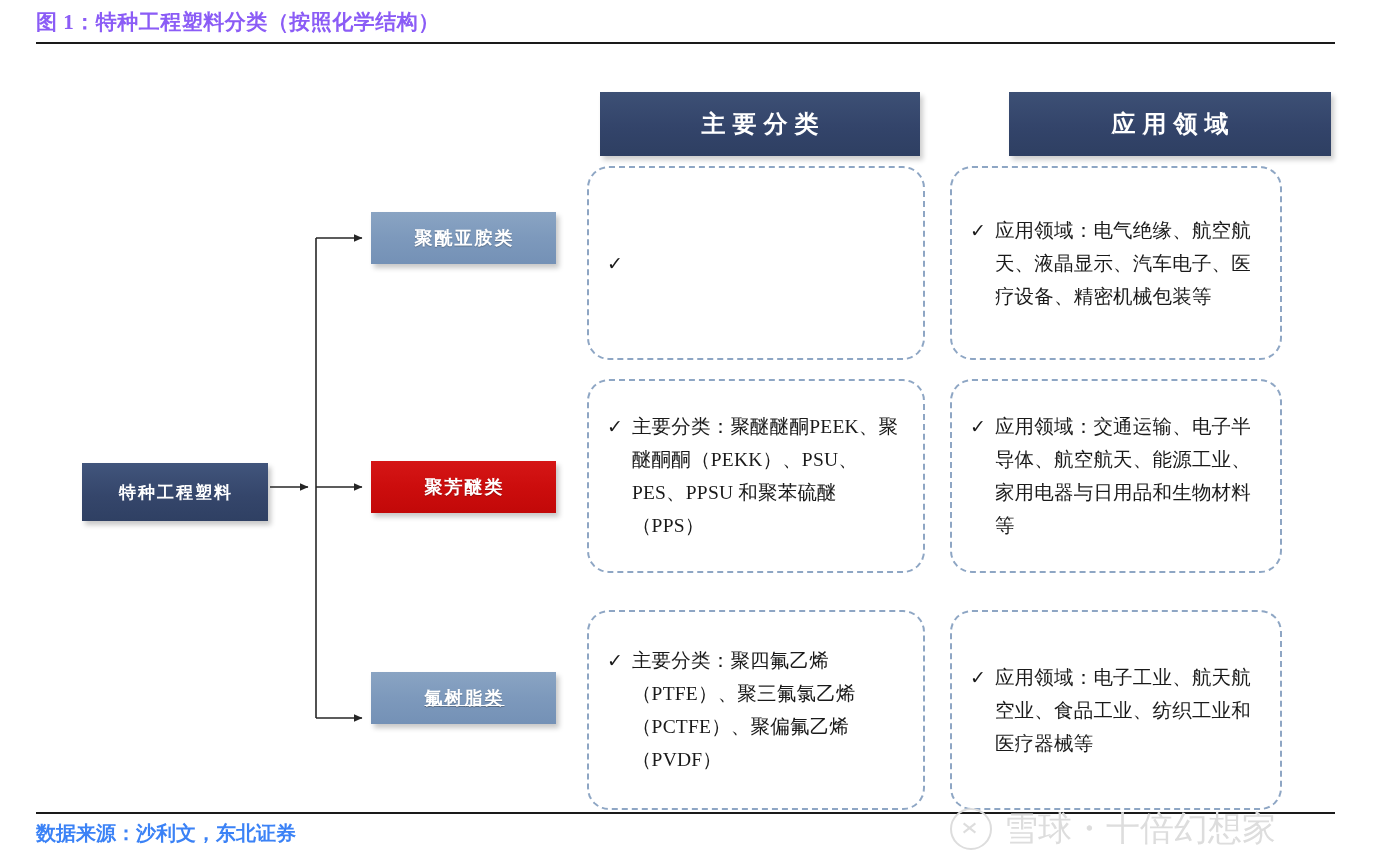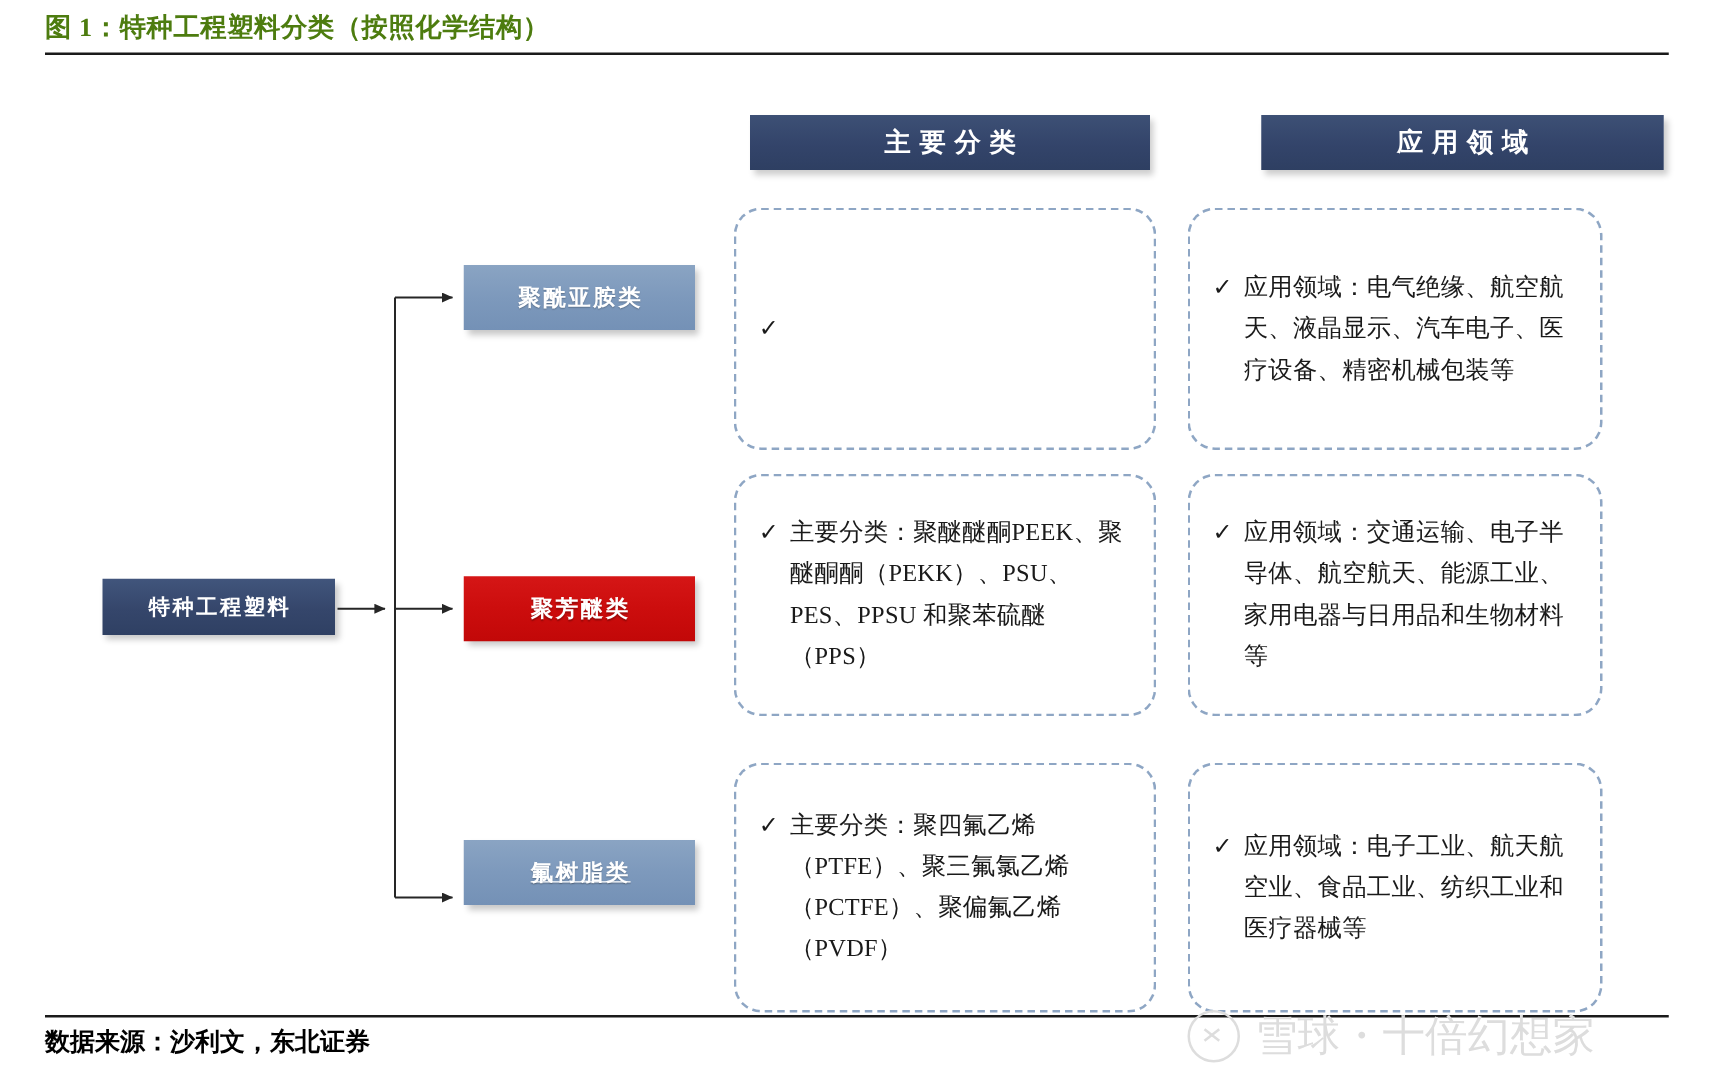--- a/index.html
+++ b/index.html
@@ -15,21 +15,21 @@
     overflow: hidden;
   }
 
   
   #figure-title {
     position: absolute;
     left: 36px;
     top: 8px;
     font-size: 21px;
     font-weight: bold;
-    color: #4d7c0f;
+    color: #8b5cf6;
     letter-spacing: 0.5px;
     white-space: nowrap;
   }
   #title-rule {
     position: absolute;
     left: 36px;
     top: 42px;
     width: 1299px;
     height: 2px;
     background: #1a1a1a;
@@ -43,21 +43,21 @@
     width: 1299px;
     height: 2px;
     background: #1a1a1a;
   }
   #source-note {
     position: absolute;
     left: 36px;
     top: 820px;
     font-size: 20px;
     font-weight: bold;
-    color: #000000;
+    color: #3b82f6;
     white-space: nowrap;
   }
 
   
   #watermark {
     position: absolute;
     left: 950px;
     top: 806px;
     display: flex;
     align-items: center;
@@ -85,42 +85,42 @@
     background: #dddddd;
     left: 10px;
     top: 17px;
   }
   #watermark .wm-logo::before { transform: rotate(38deg); }
   #watermark .wm-logo::after  { transform: rotate(-38deg); }
 
   
   .col-header {
     position: absolute;
-    height: 44px;
+    height: 64px;
     background: linear-gradient(180deg, #3d5075 0%, #33446a 55%, #2e3f62 100%);
     color: #ffffff;
-    font-size: 21px;
+    font-size: 24px;
     font-weight: bold;
     letter-spacing: 7px;
     text-indent: 7px;
     display: flex;
     align-items: center;
     justify-content: center;
     box-shadow: 3px 4px 5px rgba(0,0,0,0.20);
   }
   #header-main-class { left: 600px; top: 92px; width: 320px; }
   #header-application { left: 993px; top: 92px; width: 322px; margin-left: 16px; }
 
   
   #root-node {
     position: absolute;
     left: 82px;
     top: 463px;
     width: 186px;
-    height: 45px;
+    height: 58px;
     background: linear-gradient(180deg, #41557c 0%, #35466b 55%, #2f4063 100%);
     color: #ffffff;
     font-size: 17px;
     font-weight: bold;
     letter-spacing: 2px;
     text-indent: 2px;
     display: flex;
     align-items: center;
     justify-content: center;
     box-shadow: 3px 4px 5px rgba(0,0,0,0.22);

